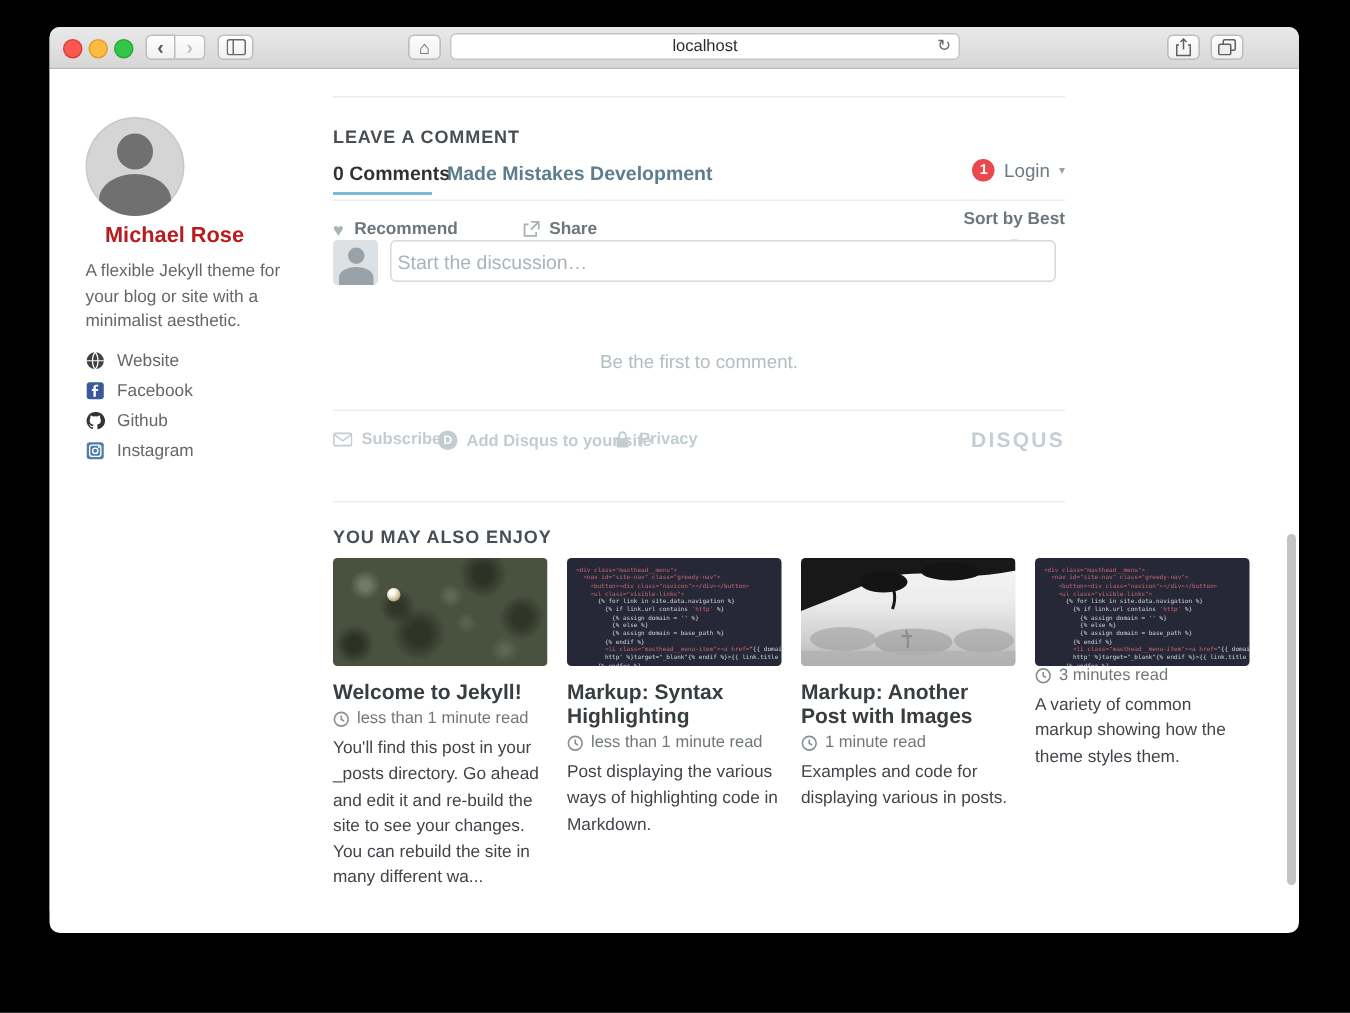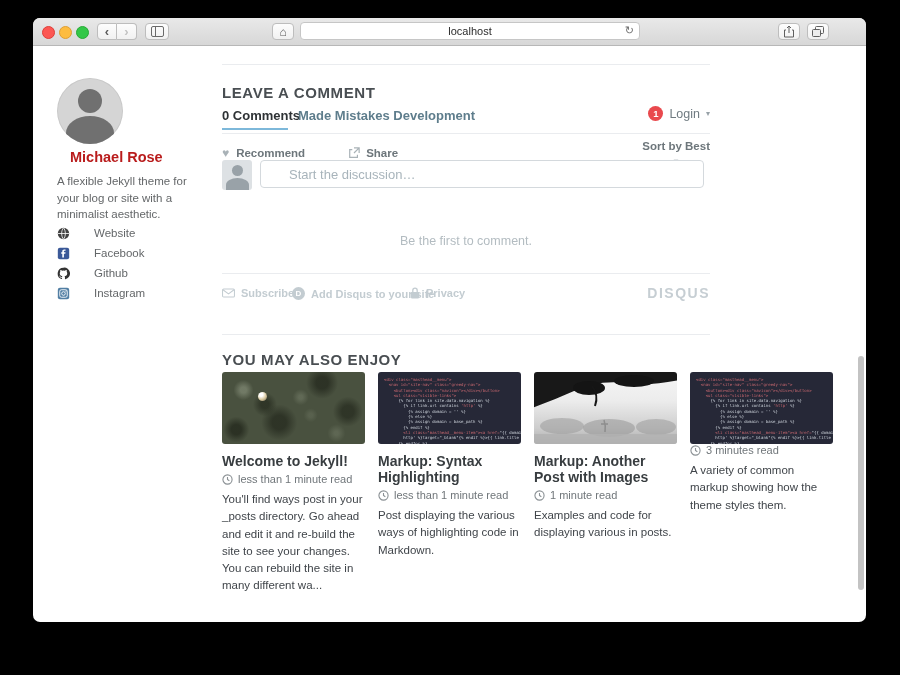--- a/index.html
+++ b/index.html
@@ -39,43 +39,43 @@
   .content{position:relative;height:561px;background:#fff;}
   .divider{position:absolute;left:189px;width:488px;height:1px;background:#eaecef;}
   
   .avatar-lg{position:absolute;left:24px;top:32px;width:66px;height:66px;border-radius:50%;
     background:#d5d5d5;overflow:hidden;box-shadow:inset 0 0 0 1px rgba(0,0,0,.06);}
   .avatar-lg .head{position:absolute;left:21px;top:11px;width:24px;height:24px;border-radius:50%;background:#707070;}
   .avatar-lg .body{position:absolute;left:9px;top:38px;width:48px;height:34px;border-radius:50% 50% 0 0;background:#707070;}
   .author{position:absolute;left:37px;top:103px;font-size:14.5px;font-weight:600;color:#b91c1c;}
   .bio{position:absolute;left:24px;top:127px;width:142px;font-size:11.5px;line-height:1.45;color:#646769;}
   .author-links{position:absolute;left:24px;top:181px;width:150px;}
-  .author-link{display:flex;align-items:flex-start;gap:24px;height:20px;font-size:11.5px;color:#646769;}
+  .author-link{display:flex;align-items:flex-end;gap:8px;height:20px;font-size:11.5px;color:#646769;}
   .author-link svg{flex:0 0 auto;}
   
-  .sec-h{position:absolute;font-size:15px;font-weight:700;letter-spacing:.6px;color:#494e52;}
+  .sec-h{position:absolute;font-size:12px;font-weight:700;letter-spacing:.6px;color:#494e52;}
   .tab-count{position:absolute;left:189px;top:62px;font-size:13px;font-weight:700;color:#2e3235;}
   .tab-underline{position:absolute;left:189px;top:82px;width:66px;height:2px;background:#7db8da;}
   .tab-community{position:absolute;left:265px;top:62px;font-size:13px;font-weight:700;color:#5e7d8c;}
   .login{position:absolute;right:156px;top:60px;display:flex;align-items:center;gap:6px;}
   .badge{width:15px;height:15px;border-radius:50%;background:#e9494d;color:#fff;font-size:9.5px;
     font-weight:700;display:flex;align-items:center;justify-content:center;}
   .login-label{font-size:12.5px;color:#6f7a80;}
   .caret{font-size:8px;color:#98a2a8;}
   .act-row{position:absolute;left:189px;top:94px;width:488px;display:flex;align-items:center;gap:7px;
     font-size:11.5px;font-weight:700;color:#6d767b;}
   .act-share{margin-left:36px;display:flex;align-items:center;gap:6px;}
   .act-sort{margin-left:auto;display:flex;align-items:center;gap:5px;flex-direction:column;}
   .heart{color:#a9b2b7;font-size:12px;}
   .avatar-sm{position:absolute;left:189px;top:114px;width:30px;height:30px;border-radius:3px;
     background:#dde1e4;overflow:hidden;}
   .avatar-sm .head{position:absolute;left:10px;top:5px;width:11px;height:11px;border-radius:50%;background:#99a2a8;}
   .avatar-sm .body{position:absolute;left:4px;top:18px;width:23px;height:14px;border-radius:50% 50% 0 0;background:#99a2a8;}
   .disc-input{position:absolute;left:227px;top:114px;width:444px;height:28px;box-sizing:border-box;
-    border:1px solid #d4d9dd;border-radius:4px;padding:0 28px;font-size:13px;color:#3a3f42;
+    border:1px solid #d4d9dd;border-radius:4px;padding:0 4px;font-size:13px;color:#3a3f42;
     font-family:"Liberation Sans",sans-serif;outline:none;}
   .disc-input::placeholder{color:#a8b4bb;}
   .empty-msg{position:absolute;left:189px;top:188px;width:488px;text-align:center;font-size:12.5px;color:#b3bcc1;}
   .dq-footer{position:absolute;left:189px;top:241px;width:488px;height:16px;font-size:11px;
     font-weight:700;color:#c3ccd1;}
   .dq-item{position:absolute;display:flex;align-items:center;gap:6px;top:0;}
   .dq-sub{left:0;} .dq-add{left:70px;} .dq-priv{left:188px;}
   .dq-brand{position:absolute;right:0;top:-2px;font-size:14px;font-weight:800;letter-spacing:1.5px;color:#c6ced3;}
   .dq-d{width:13px;height:13px;border-radius:50%;background:#c3ccd1;color:#fff;font-size:8px;
     font-weight:800;display:flex;align-items:center;justify-content:center;}
@@ -259,21 +259,21 @@
               <div class="sphere"></div>
             </div>
           <h3>Welcome to Jekyll!</h3>
           <div class="meta">
             <svg width="11" height="11" viewBox="0 0 12 12">
                 <circle cx="6" cy="6" r="5" fill="none" stroke="#8a9094" stroke-width="1.2"></circle>
                 <path d="M6 3.2V6l2 1.4" fill="none" stroke="#8a9094" stroke-width="1.2"></path>
               </svg>
             <span>less than 1 minute read</span>
           </div>
-          <div class="excerpt">You'll find ways post in your _posts directory. Go ahead and edit it and re-build the site to see your changes. You can rebuild the site in many different wa...</div>
+          <div class="excerpt">You'll find this post in your _posts directory. Go ahead and edit it and re-build the site to see your changes. You can rebuild the site in many different wa...</div>
         </div>
 
         <div class="card">
           <div class="thumb code"><div><span class="c-r">&lt;div class="masthead__menu"&gt;</span></div><div><span class="c-r">  &lt;nav id="site-nav" class="greedy-nav"&gt;</span></div><div><span class="c-r">    &lt;button&gt;&lt;div class="navicon"&gt;&lt;/div&gt;&lt;/button&gt;</span></div><div><span class="c-r">    &lt;ul class="visible-links"&gt;</span></div><div><span class="c-w">      {% for link in site.data.navigation %}</span></div><div><span class="c-w">        {% if link.url contains </span><span class="c-r">'http'</span><span class="c-w"> %}</span></div><div><span class="c-w">          {% assign domain = '' %}</span></div><div><span class="c-w">          {% else %}</span></div><div><span class="c-w">          {% assign domain = base_path %}</span></div><div><span class="c-w">        {% endif %}</span></div><div><span class="c-r">        &lt;li class="masthead__menu-item"&gt;&lt;a href=</span><span class="c-w">"{{ domain }}</span></div><div><span class="c-w">        http' %}target="_blank"{% endif %}&gt;{{ link.title }}&lt;</span></div><div><span class="c-w">      {% endfor %}</span></div></div>
           <h3>Markup: Syntax Highlighting</h3>
           <div class="meta">
             <svg width="11" height="11" viewBox="0 0 12 12">
                 <circle cx="6" cy="6" r="5" fill="none" stroke="#8a9094" stroke-width="1.2"></circle>
                 <path d="M6 3.2V6l2 1.4" fill="none" stroke="#8a9094" stroke-width="1.2"></path>
               </svg>

